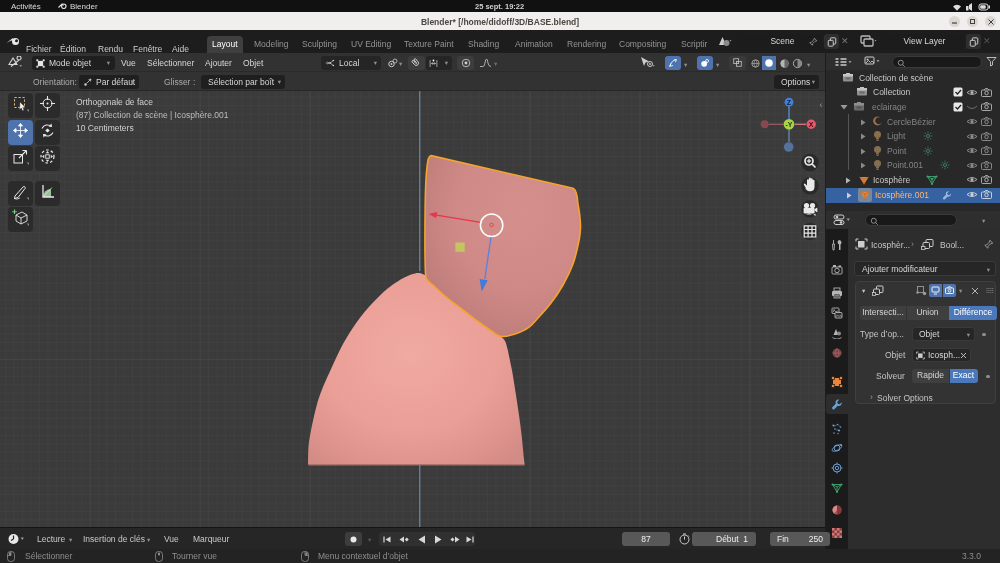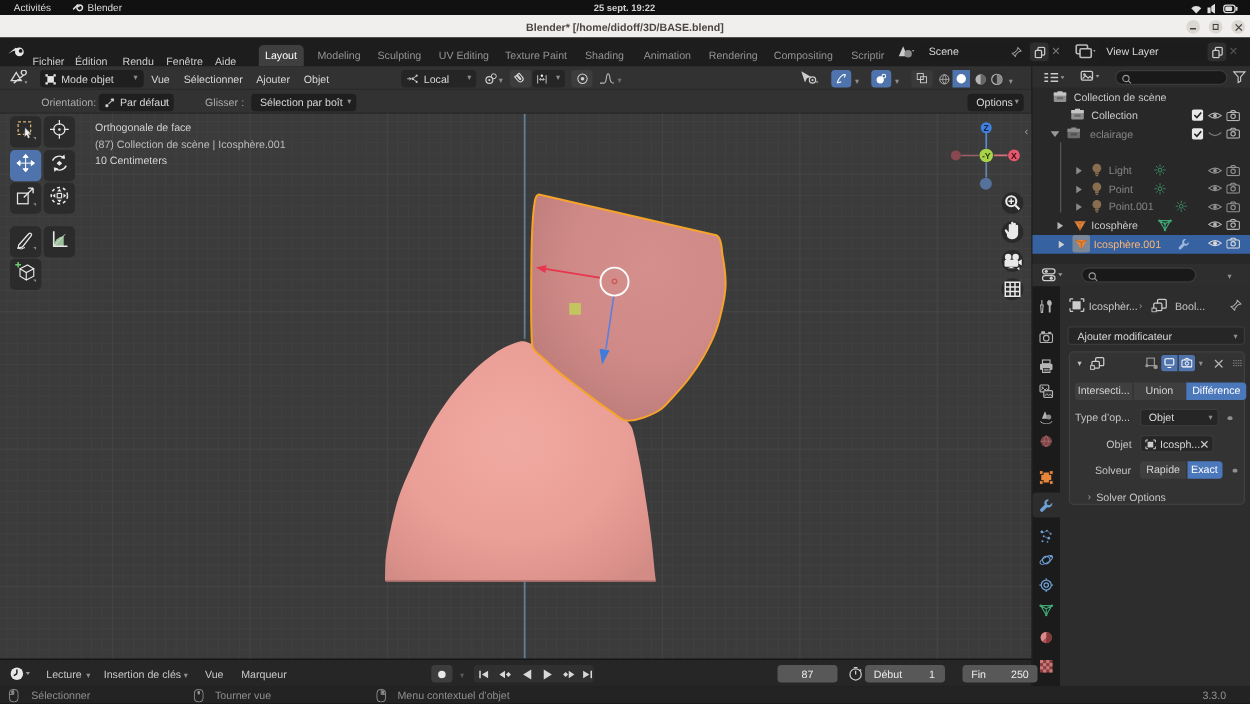--- a/index.html
+++ b/index.html
@@ -13,21 +13,21 @@
 
   #titlebar { left:0; top:12px; width:1000px; height:18px; background:#f1efee; }
   #titlebar .t { position:absolute; width:100%; text-align:center; top:5px; font-size:8.5px; font-weight:bold; color:#4a4642; }
   .winbtn { position:absolute; top:16px; width:11px; height:11px; border-radius:50%; background:#dbd7d3; color:#44403c; text-align:center; }
   .winbtn svg { margin:3px auto; }
 
   #topbar { left:0; top:30px; width:1000px; height:23px; background:#1d1d1d; }
   #topbar .menu { position:absolute; top:14px; font-size:8.5px; color:#cfcfcf; }
   .wtab { position:absolute; top:6px; height:17px; line-height:17px; font-size:8.5px; color:#939393; padding:0 5px; }
   .wtab.act { background:#3f3f3f; border-radius:4px 4px 0 0; color:#ffffff; }
-  .dfield { position:absolute; background:#1c1c1c; border-radius:3px; height:15px; top:4px; color:#d8d8d8; font-size:8.5px; line-height:15px; }
+  .dfield { position:absolute; background:#1c1c1c; border-radius:3px; height:15px; top:4px; color:#d8d8d8; font-size:8.5px; line-height:15px;text-align:center; }
 
   #vphead { left:0; top:53px; width:825px; height:19px; background:#323232; border-bottom:1px solid #2a2a2a; }
   #toolset { left:0; top:72px; width:825px; height:19px; background:#323232; border-bottom:1px solid #272727; }
   .htext { position:absolute; top:5px; font-size:8.5px; color:#d8d8d8; }
   .hlabel { position:absolute; top:5px; font-size:8.5px; color:#ababab; }
   .hbtn { position:absolute; top:2.5px; height:14px; background:#1f1f1f; border-radius:3px; font-size:8.5px; color:#d8d8d8; line-height:14px; }
   .carr { color:#8f8f8f; font-size:6.5px; }
 
   #viewport { left:0; top:91px; width:825px; height:436px; overflow:hidden;
     background-color:#3b3b3b;
@@ -524,20 +524,38 @@
         </svg>
       <svg class="oico" style="left:155px; top:2.5px;" width="11" height="9" viewBox="0 0 22 18">
           <rect x="1" y="4" width="20" height="13" rx="2" fill="none" stroke="#b5b5b5" stroke-width="1.8"></rect>
           <path d="M6,4 l3,-3 h4 l3,3" fill="none" stroke="#b5b5b5" stroke-width="1.8"></path>
           <circle cx="11" cy="10" r="3.5" fill="none" stroke="#b5b5b5" stroke-width="1.8"></circle>
         </svg>
     </div>
 
     <div class="abs" style="left:22px; top:61px; width:1px; height:56px; background:#555;"></div>
 
+    <div class="orow" style="top:61.5px;">
+      <svg class="oico" style="left:34px; top:4px;" width="6" height="7" viewBox="0 0 12 14">
+          <path d="M2,1 l9,6 l-9,6 z" fill="#8a8a8a"></path>
+        </svg>
+      <svg class="oico" style="left:46px; top:1.5px;" width="11" height="11" viewBox="0 0 22 22" opacity="0.75">
+          <path d="M18,4 a9,9 0 1 0 2,8 a7,7 0 1 1 -2,-8" fill="#c8855a"></path>
+        </svg>
+      <span class="nm dim" style="left:61px;">CercleBézier</span>
+      <svg class="oico" style="left:140px; top:2.5px;" width="12" height="9" viewBox="0 0 24 18" opacity="0.75">
+          <path d="M2,9 Q12,1 22,9 Q12,17 2,9 Z" fill="none" stroke="#b5b5b5" stroke-width="1.8"></path>
+          <circle cx="12" cy="9" r="3" fill="#b5b5b5"></circle>
+        </svg>
+      <svg class="oico" style="left:155px; top:2.5px;" width="11" height="9" viewBox="0 0 22 18" opacity="0.75">
+          <rect x="1" y="4" width="20" height="13" rx="2" fill="none" stroke="#b5b5b5" stroke-width="1.8"></rect>
+          <path d="M6,4 l3,-3 h4 l3,3" fill="none" stroke="#b5b5b5" stroke-width="1.8"></path>
+          <circle cx="11" cy="10" r="3.5" fill="none" stroke="#b5b5b5" stroke-width="1.8"></circle>
+        </svg>
+    </div>
 
     <div class="orow" style="top:90.7px;">
       <svg class="oico" style="left:34px; top:4px;" width="6" height="7" viewBox="0 0 12 14">
           <path d="M2,1 l9,6 l-9,6 z" fill="#8a8a8a"></path>
         </svg>
       <svg class="oico" style="left:46px; top:1px;" width="11" height="12" viewBox="0 0 22 24" opacity="0.8">
           <circle cx="11" cy="9" r="7" fill="#a08058"></circle>
           <rect x="8" y="16" width="6" height="3" fill="#a08058"></rect>
           <rect x="9" y="20" width="4" height="2" fill="#a08058"></rect>
         </svg>
@@ -902,21 +920,21 @@
       <svg class="abs" style="left:87px; top:3.5px;" width="8" height="7" viewBox="0 0 16 14">
           <path d="M14,1 v12" stroke="#d8d8d8" stroke-width="2.4"></path>
           <path d="M1,1 L11,7 L1,13 Z" fill="#d8d8d8"></path>
         </svg>
     </div>
     <div class="tfield" style="left:622px; width:48px; text-align:center;">87</div>
     <svg class="abs" style="left:679px; top:5px;" width="11" height="12" viewBox="0 0 22 24">
         <circle cx="11" cy="13" r="9" fill="none" stroke="#ccc" stroke-width="2"></circle>
         <path d="M11,13 L11,7 M8,2 h6 M18,5 l2,2" stroke="#ccc" stroke-width="2"></path>
       </svg>
-    <div class="tfield" style="left:692px; width:64px; padding-left:7px;">Début<span style="position:absolute; right:8px;">1</span></div>
+    <div class="tfield" style="left:692px; width:64px; padding-left:24px;">Début<span style="position:absolute; right:8px;">1</span></div>
     <div class="tfield" style="left:770px; width:60px; padding-left:7px;">Fin<span style="position:absolute; right:7px;">250</span></div>
   </div>
 
   <div id="status" class="abs">
     <svg class="abs" style="left:7px; top:2px;" width="8" height="11" viewBox="0 0 16 22">
         <rect x="1" y="1" width="14" height="20" rx="6" fill="none" stroke="#8f8f8f" stroke-width="1.6"></rect>
         <path d="M1,9 h7 v-8" fill="none" stroke="#8f8f8f" stroke-width="1.6"></path>
         <rect x="4" y="3" width="4" height="5" fill="#8f8f8f"></rect>
       </svg>
     <div class="itm" style="left:25px;">Sélectionner</div>

